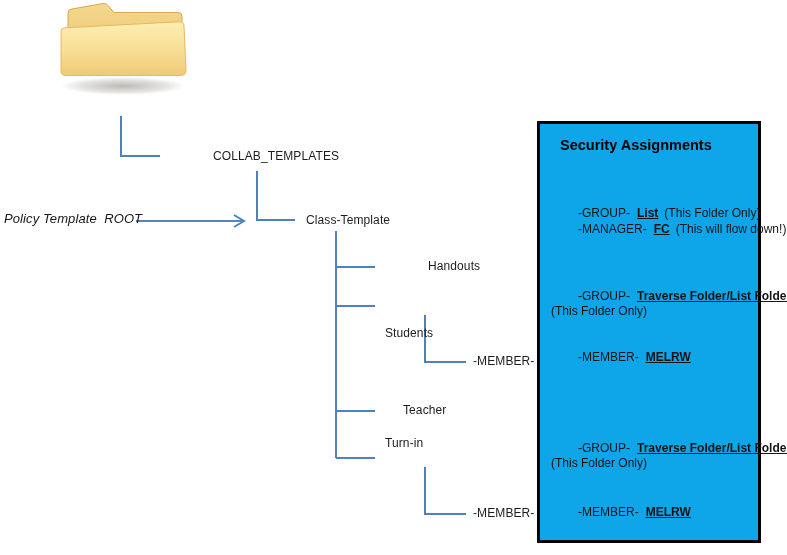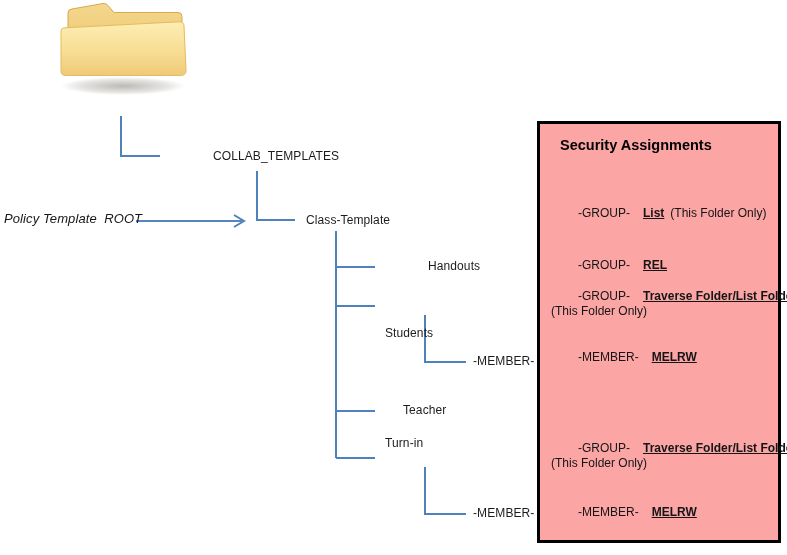--- a/index.html
+++ b/index.html
@@ -12,32 +12,32 @@
   .arrow-line { stroke:#5585bf; stroke-width:2; fill:none; }
   .arrow-head { stroke:#4f81bd; stroke-width:2; fill:none; stroke-linejoin:miter; }
 
   .lbl {
     position:absolute; transform:translateY(-50%);
     font-size:12px; white-space:pre; color:#1c1c1c; letter-spacing:.1px;
   }
   .policy-lbl { font-style:italic; font-size:13px; color:#161616; }
 
   .secbox {
-    position:absolute; left:537px; top:121px; width:244px; height:422px;
-    border:3px solid #000000; background:#fca5a5; box-sizing:border-box;
+    position:absolute; left:537px; top:121px; width:224px; height:422px;
+    border:3px solid #000000; background:#0ea5e9; box-sizing:border-box;
   }
   .sec-title {
     position:absolute; left:20px; top:21px; transform:translateY(-50%);
     font-weight:bold; font-size:14.5px; color:#000; white-space:pre;
   }
   .sec-row {
     position:absolute; left:18px; transform:translateY(-50%);
     font-size:12px; white-space:pre; color:#151515;
   }
-  .sec-perm { font-weight:bold; text-decoration:underline; margin-left:13px; }
+  .sec-perm { font-weight:bold; text-decoration:underline; margin-left:7px; }
   .sec-note { margin-left:6px; }
   .sec-note-below {
     position:absolute; left:11px; transform:translateY(-50%);
     font-size:12px; white-space:pre; color:#151515;
   }
 </style>
 </head>
 <body>
 
 <div class="canvas">
@@ -102,24 +102,24 @@
 
   <span class="lbl" style="left:473px; top:513px;">-MEMBER-</span>
 
   <div class="secbox">
     <div class="sec-title">Security Assignments</div>
 
     <div class="sec-row" style="top:89px;">
       <span>-GROUP-</span><span class="sec-perm">List</span><span class="sec-note">(This Folder Only)</span>
     </div>
 
+    <div class="sec-row" style="top:105px;">
+      <span>-MANAGER-</span><span class="sec-perm">FC</span><span class="sec-note">(This will flow down!)</span>
+    </div>
 
-    <div class="sec-row" style="top:141px;">
-      <span>-GROUP-</span><span class="sec-perm">REL</span>
-    </div>
 
     <div class="sec-row" style="top:172px;">
       <span>-GROUP-</span><span class="sec-perm">Traverse Folder/List Folder</span>
     </div>
     <div class="sec-note-below" style="top:187px;">(This Folder Only)</div>
 
     <div class="sec-row" style="top:233px;">
       <span>-MEMBER-</span><span class="sec-perm">MELRW</span>
     </div>
 

